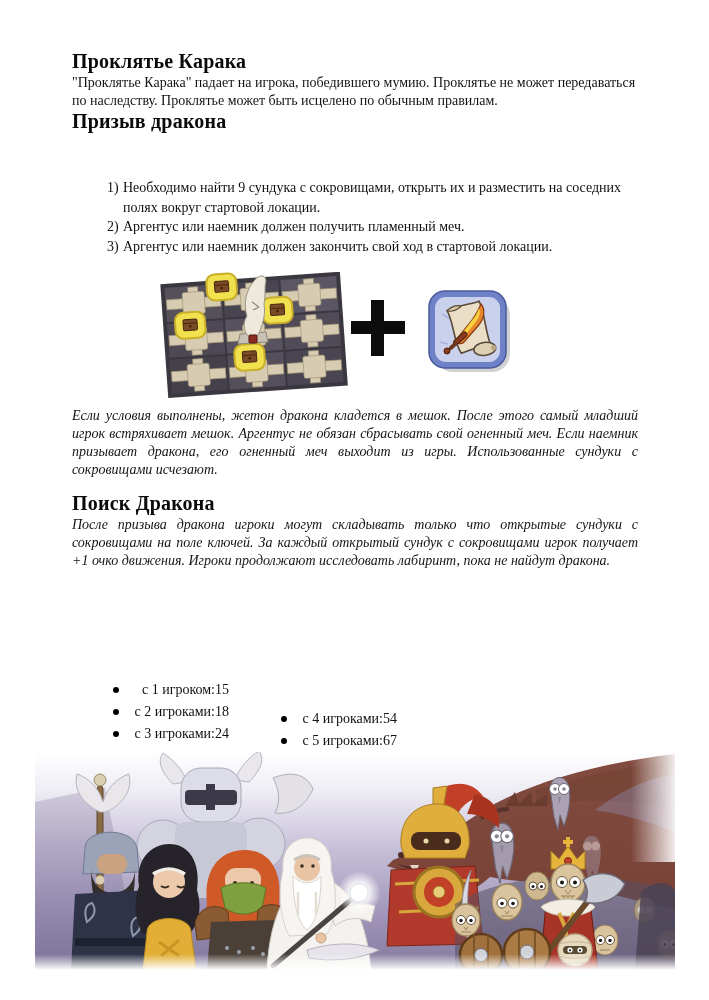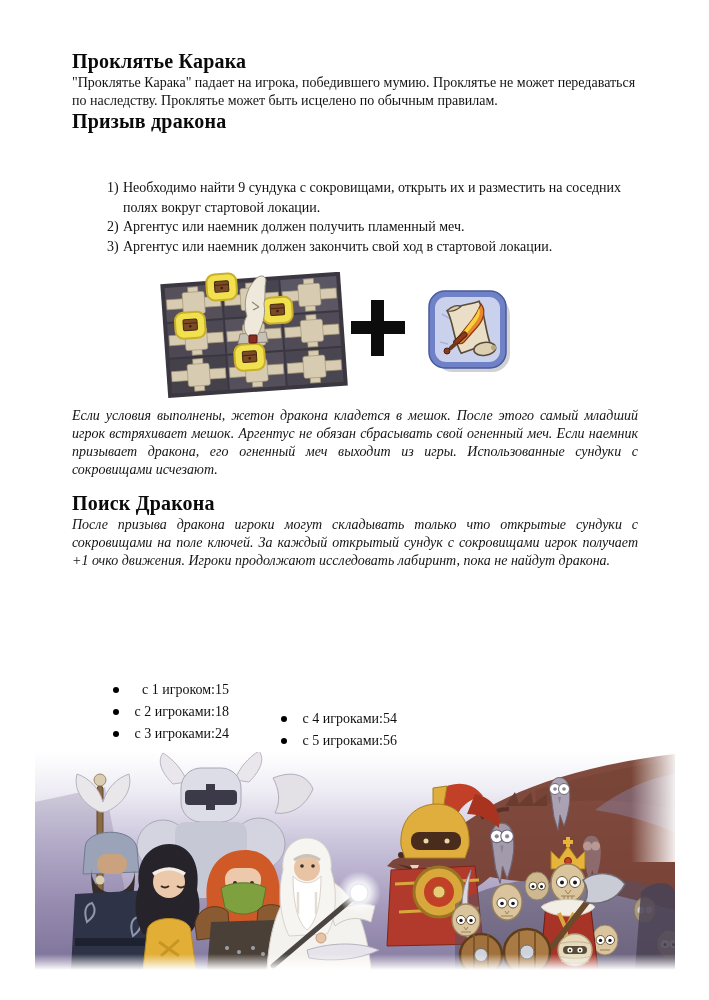--- a/index.html
+++ b/index.html
@@ -191,21 +191,21 @@
   </ul>
   <ul class="bcol" style="left:281px;top:708px">
     <li>
         <span class="bdot"></span>
         <span class="blbl">с 4 игроками:</span>
         <span class="bval">54</span>
       </li>
     <li>
         <span class="bdot"></span>
         <span class="blbl">с 5 игроками:</span>
-        <span class="bval">56</span>
+        <span class="bval">67</span>
       </li>
   </ul>
 
   <svg style="position:absolute;left:35px;top:752px" width="640" height="218" viewBox="0 0 640 218">
     <defs>
       <linearGradient id="bg" x1="0" y1="0" x2="0" y2="1">
         <stop offset="0" stop-color="#ffffff"></stop>
           <stop offset="0.18" stop-color="#eeecf4"></stop>
         <stop offset="0.45" stop-color="#c6bfd8"></stop>
           <stop offset="0.75" stop-color="#a095b8"></stop>

